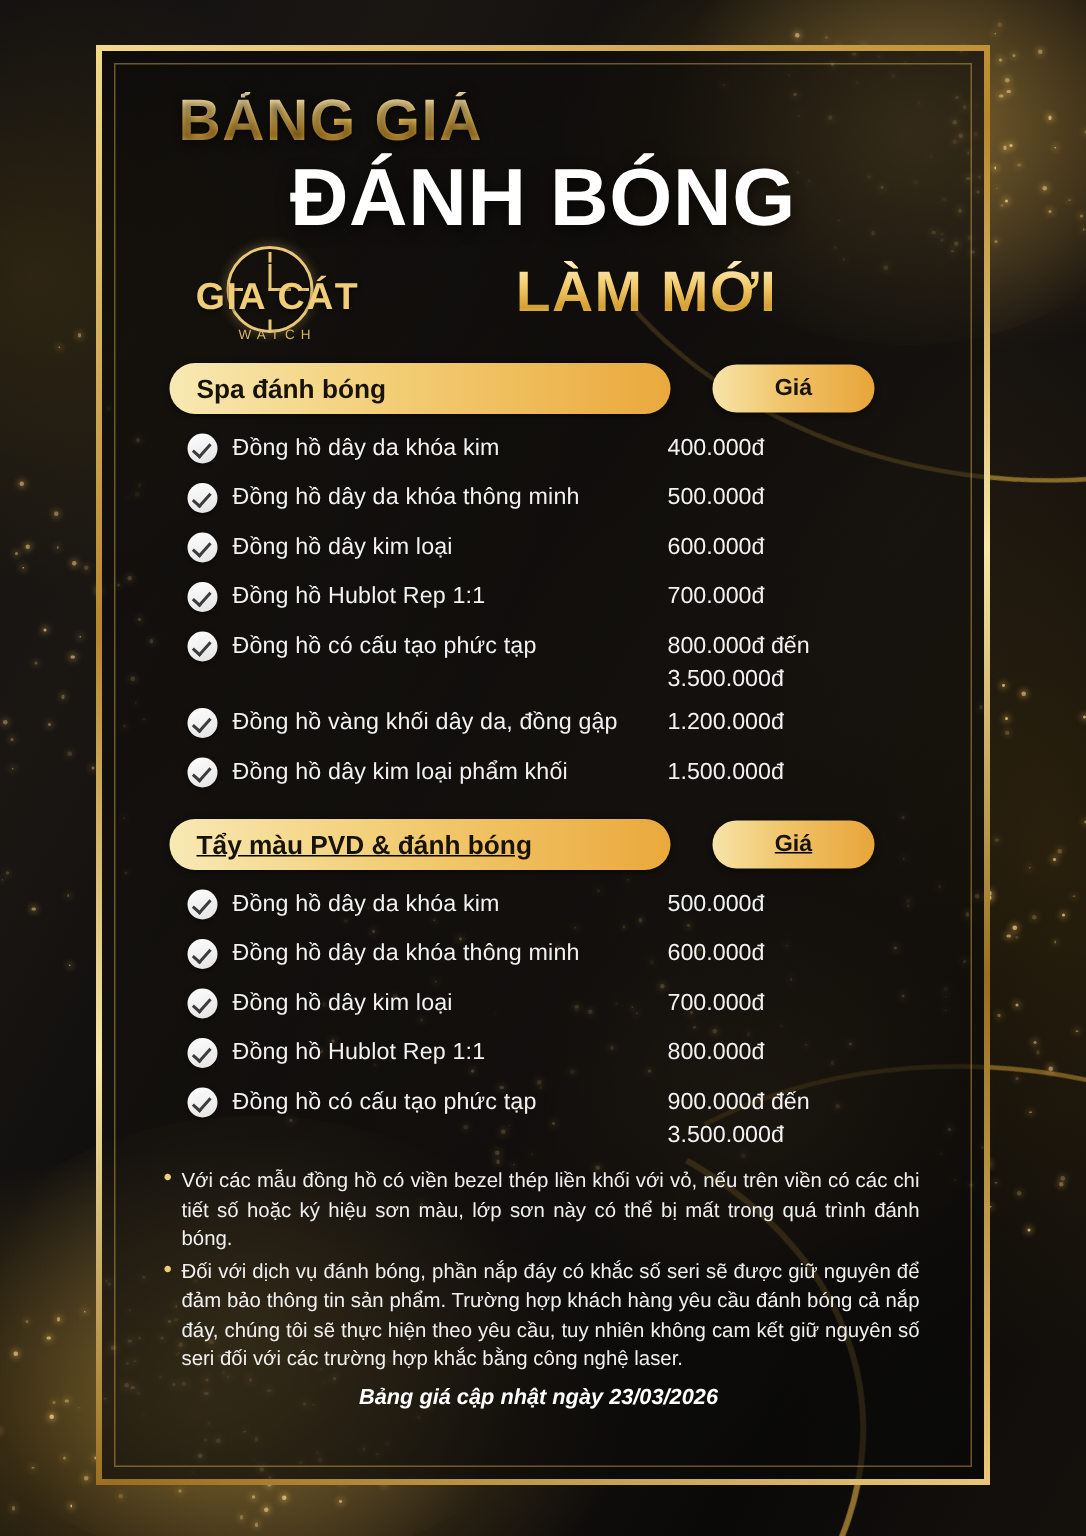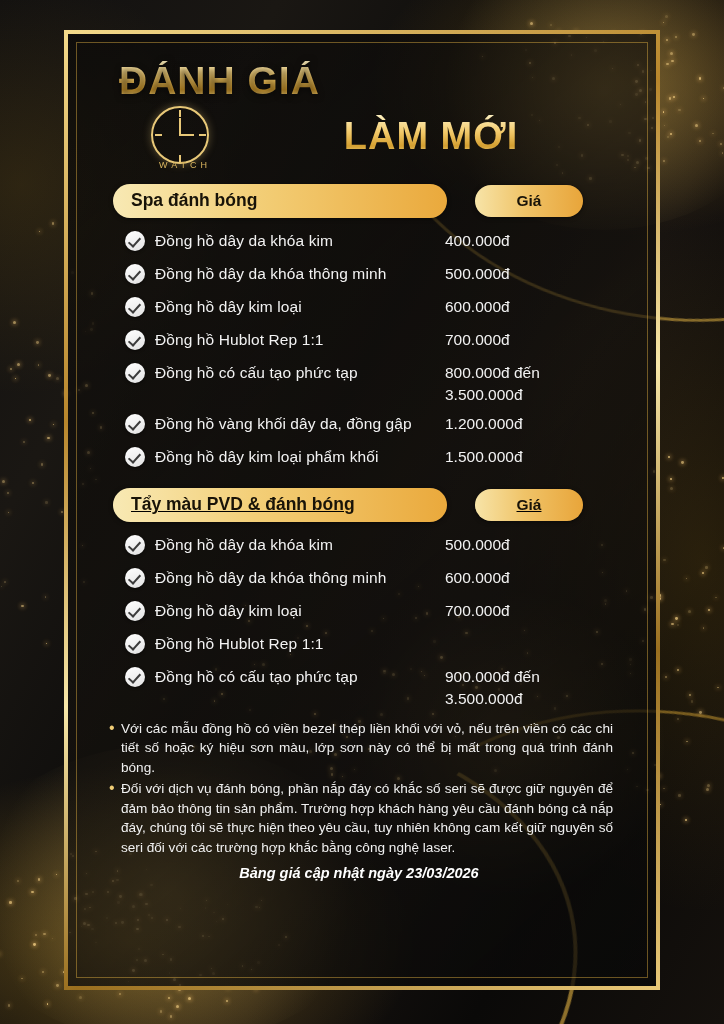--- a/index.html
+++ b/index.html
@@ -552,31 +552,33 @@
       <i style="left:64.6px;top:392.3px;width:2.4px;height:2.4px;opacity:0.87"></i>
       <i style="left:36.2px;top:340.9px;width:2.8px;height:2.8px;opacity:0.55"></i>
       <i style="left:23.1px;top:441.3px;width:2.1px;height:2.1px;opacity:0.35"></i>
       <i style="left:71.0px;top:271.2px;width:3.1px;height:3.1px;opacity:0.20"></i>
       <i style="left:29.1px;top:418.9px;width:2.0px;height:2.0px;opacity:0.84"></i>
     </div>
 
   <div id="frame">
     <div id="inner">
 
-      <div class="h1">ĐÁNH GIÁ</div>
+      <div class="h1">BẢNG GIÁ</div>
+      <div class="h2">ĐÁNH BÓNG</div>
 
       <div class="rowlogo">
         <div class="logo">
           <span class="circle"></span>
           <span class="tick t-top"></span>
           <span class="tick t-bot"></span>
           <span class="tick t-left"></span>
           <span class="tick t-right"></span>
           <span class="hand1"></span>
           <span class="hand2"></span>
+          <span class="name">GIA CÁT</span>
           <span class="sub">WATCH</span>
         </div>
         <div class="h3">LÀM MỚI</div>
       </div>
 
       <div class="content">
 
         <div class="secrow">
           <div class="pill">Spa đánh bóng</div>
           <div class="pricepill">Giá</div>
@@ -637,20 +639,21 @@
           <span class="price">600.000đ</span>
         </div>
         <div class="item">
           <span class="check"></span>
           <span class="lbl">Đồng hồ dây kim loại</span>
           <span class="price">700.000đ</span>
         </div>
         <div class="item">
           <span class="check"></span>
           <span class="lbl">Đồng hồ Hublot Rep 1:1</span>
+          <span class="price">800.000đ</span>
         </div>
         <div class="item">
           <span class="check"></span>
           <span class="lbl">Đồng hồ có cấu tạo phức tạp</span>
           <span class="price">
             <span>900.000đ đến</span>
             <span class="l2">3.500.000đ</span>
           </span>
         </div>
       </div>

